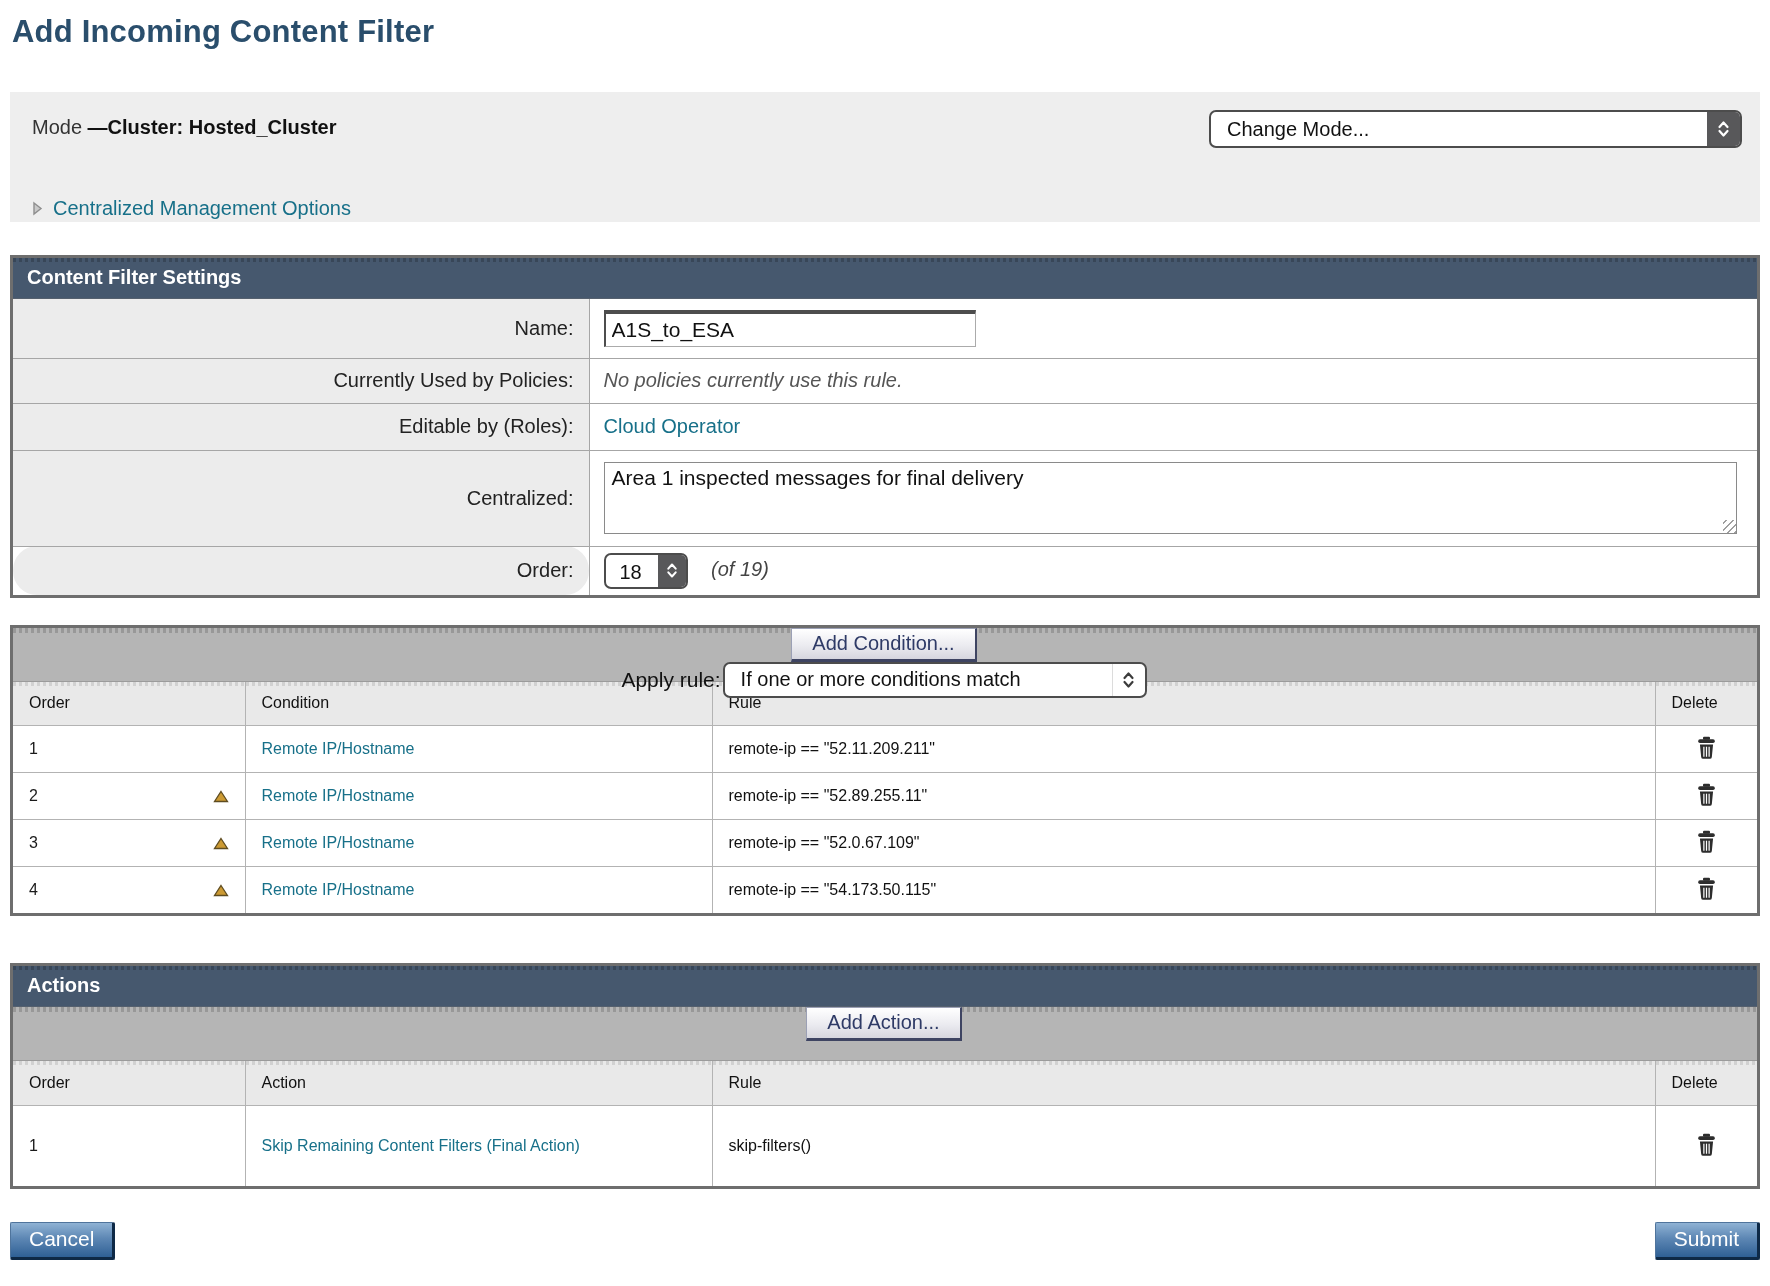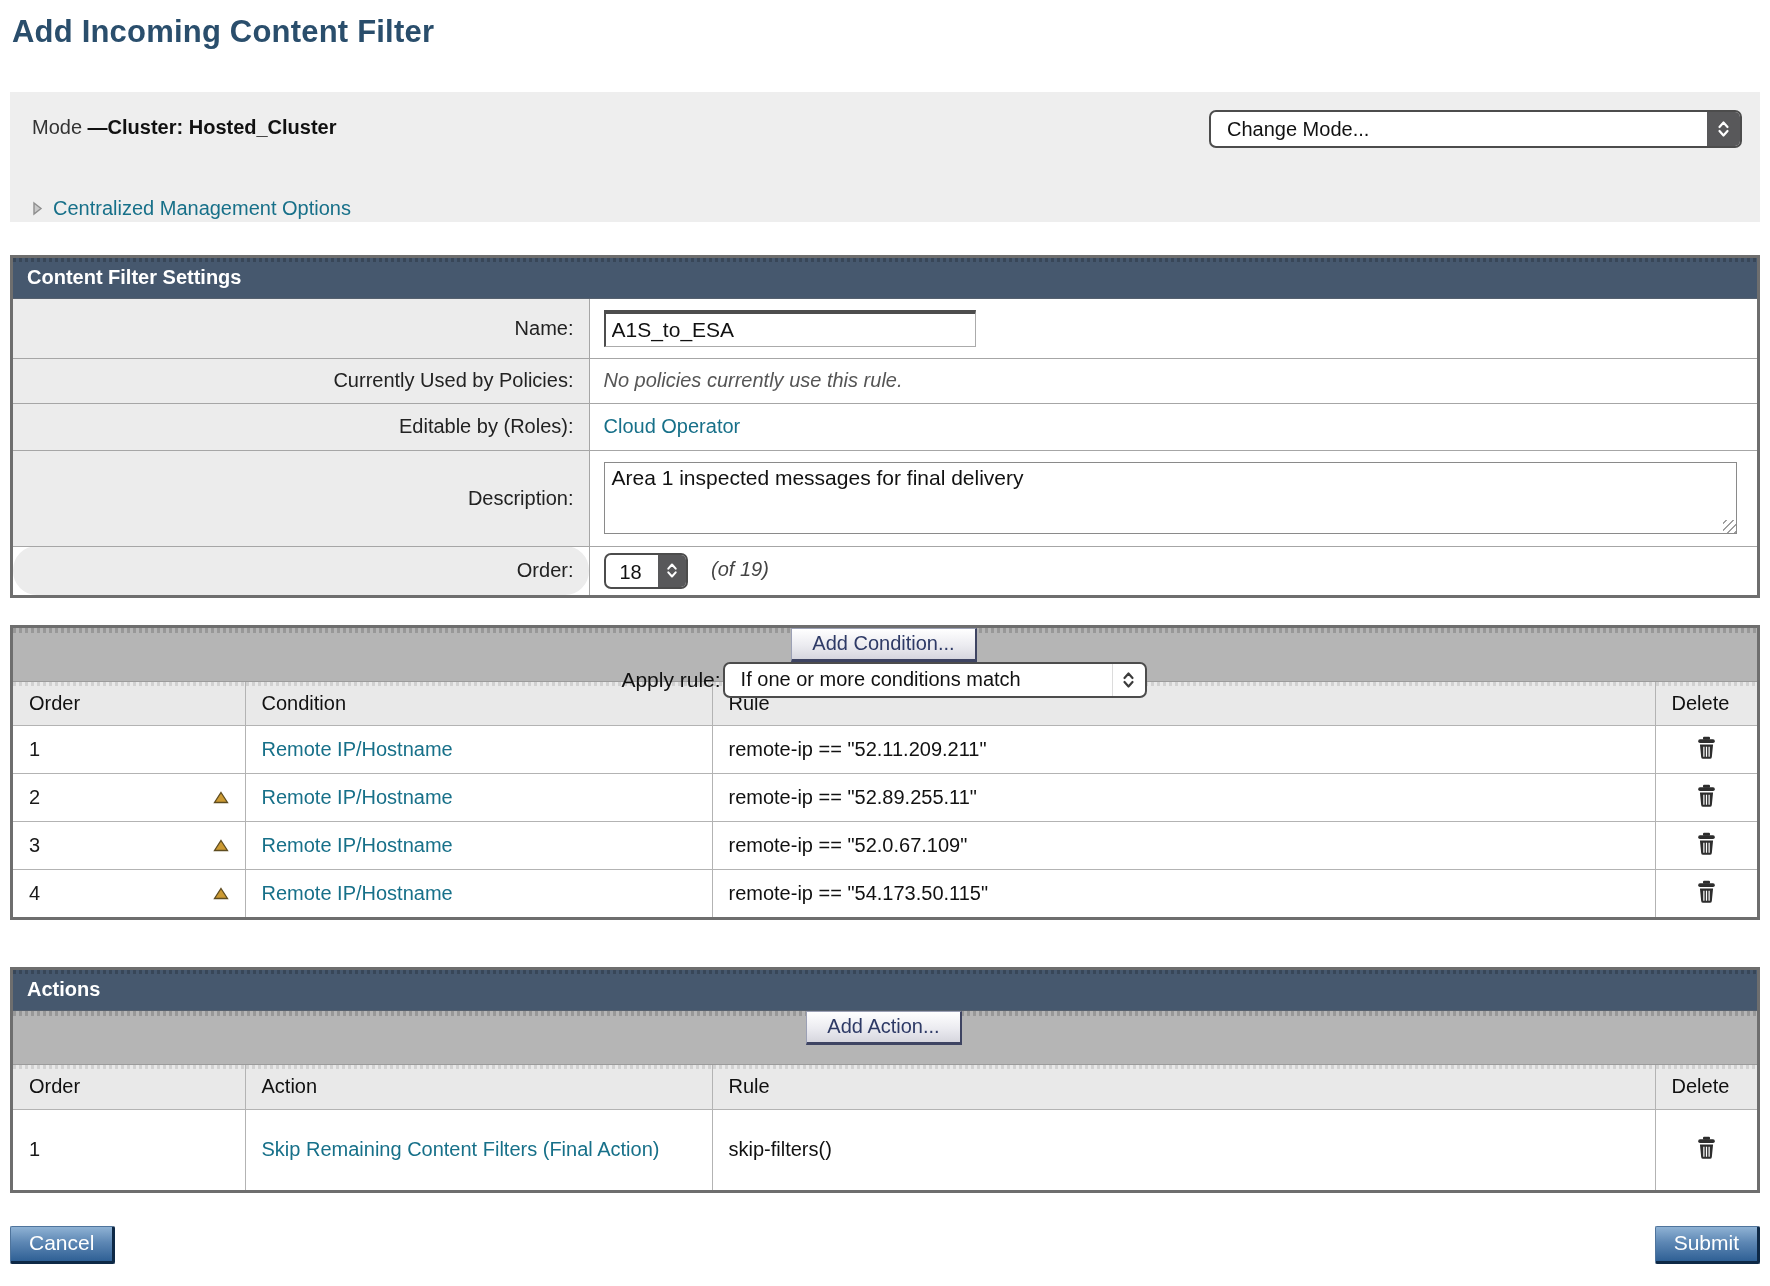--- a/index.html
+++ b/index.html
@@ -129,21 +129,21 @@
     background:linear-gradient(#ffffff,#ebebf0 55%,#d6d6de);
     border-style:solid;
     border-color:#9ba0b5 #3e4462 #3e4462 #9ba0b5;
     border-width:1px 2px 3px 1px;
     padding:3px 20px 4px;
     cursor:pointer;
   }
   .apply-group { display:flex; align-items:center; gap:2px; font-size:21px; color:#111; }
 
   
-  table.data-table { width:100%; border-collapse:collapse; table-layout:fixed; font-size:20px;padding-left:12px; }
+  table.data-table { width:100%; border-collapse:collapse; table-layout:fixed; font-size:16px;padding-left:12px; }
   .data-table th {
     background-color:#e9e9e9;
     background-image:repeating-linear-gradient(90deg, rgba(0,0,0,.10) 0 3px, rgba(0,0,0,0) 3px 6px);
     background-size:100% 4px; background-repeat:no-repeat; background-position:top;
     font-weight:normal; text-align:left; color:#111;
     padding:10px 16px; height:44px;
   }
   .data-table th + th, .data-table td + td { border-left:1px solid #b3b3b3; }
   .data-table td { border-top:1px solid #b3b3b3; padding:8px 16px; background:#fff; vertical-align:middle; }
   .data-table tr.cond-row td { height:44px; }
@@ -214,21 +214,21 @@
       </tr>
       <tr class="r-pol">
         <td class="lbl">Currently Used by Policies:</td>
         <td class="val"><span class="italic-note">No policies currently use this rule.</span></td>
       </tr>
       <tr class="r-edit">
         <td class="lbl">Editable by (Roles):</td>
         <td class="val"><a class="teal-link">Cloud Operator</a></td>
       </tr>
       <tr class="r-desc">
-        <td class="lbl">Description:</td>
+        <td class="lbl">Centralized:</td>
         <td class="val">
           <textarea class="desc-textarea" style="">Area 1 inspected messages for final delivery</textarea>
         </td>
       </tr>
       <tr class="r-order">
         <td class="lbl">Order:</td>
         <td class="val">
           <span class="fake-select order-select">
             <span>18</span>
             <span class="cap">

